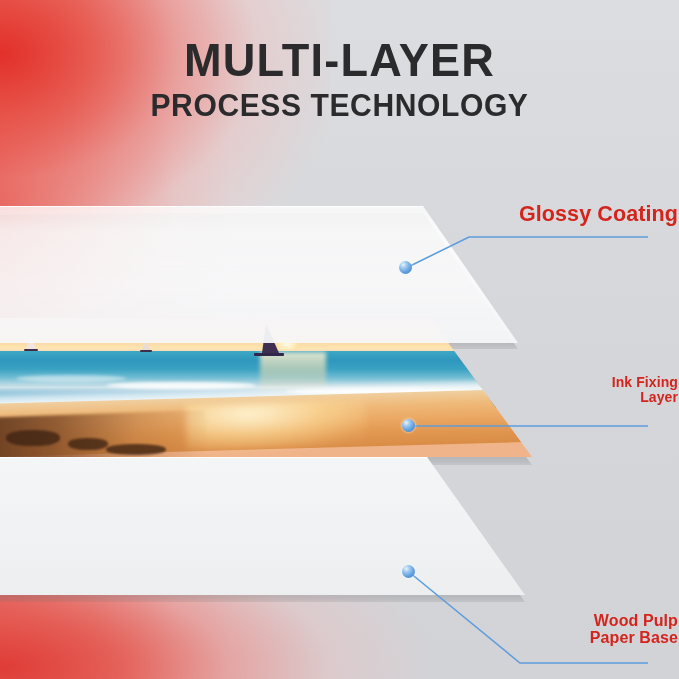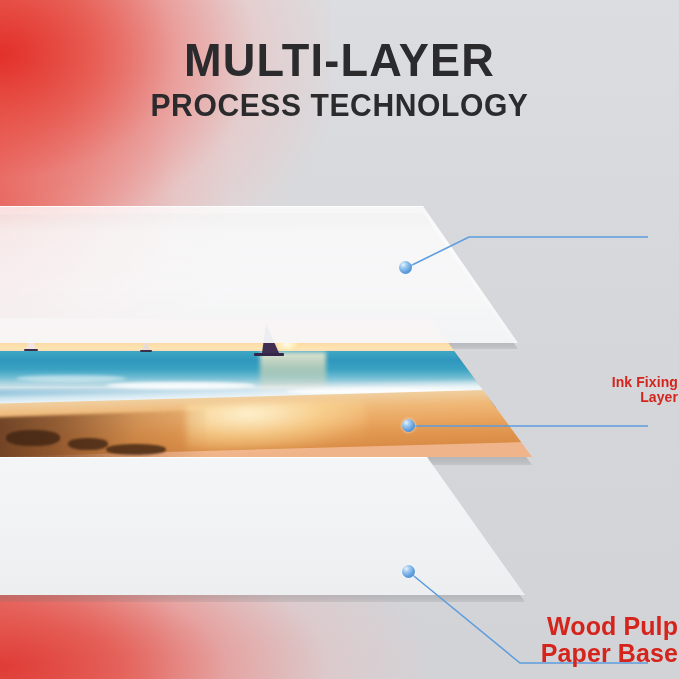--- a/index.html
+++ b/index.html
@@ -299,21 +299,21 @@
     font-size: 21.5px;
   }
   #label-ink {
     right: 31px;
     top: 375px;
     font-size: 14px;
   }
   #label-wood {
     right: 31px;
     top: 613px;
-    font-size: 25px;
+    font-size: 16px;
   }
 
   .leader-svg {
     position: absolute;
     left: 0; top: 0;
     width: 679px; height: 679px;
     pointer-events: none;
     overflow: visible;
   }
 
@@ -391,18 +391,19 @@
 
     <polyline points="409,426 648,426" fill="none" stroke="#5d9ddd" stroke-width="1.6"></polyline>
 
     <polyline points="409,572 520,663 648,663" fill="none" stroke="#5d9ddd" stroke-width="1.6"></polyline>
   </svg>
 
   <div class="dot" id="dot-gloss"></div>
   <div class="dot" id="dot-ink"></div>
   <div class="dot" id="dot-wood"></div>
 
+  <div class="callout-label" id="label-gloss">Glossy Coating</div>
   <div class="callout-label" id="label-ink">Ink Fixing
 Layer</div>
   <div class="callout-label" id="label-wood">Wood Pulp
 Paper Base</div>
 
 </div>
 
 </body></html>

